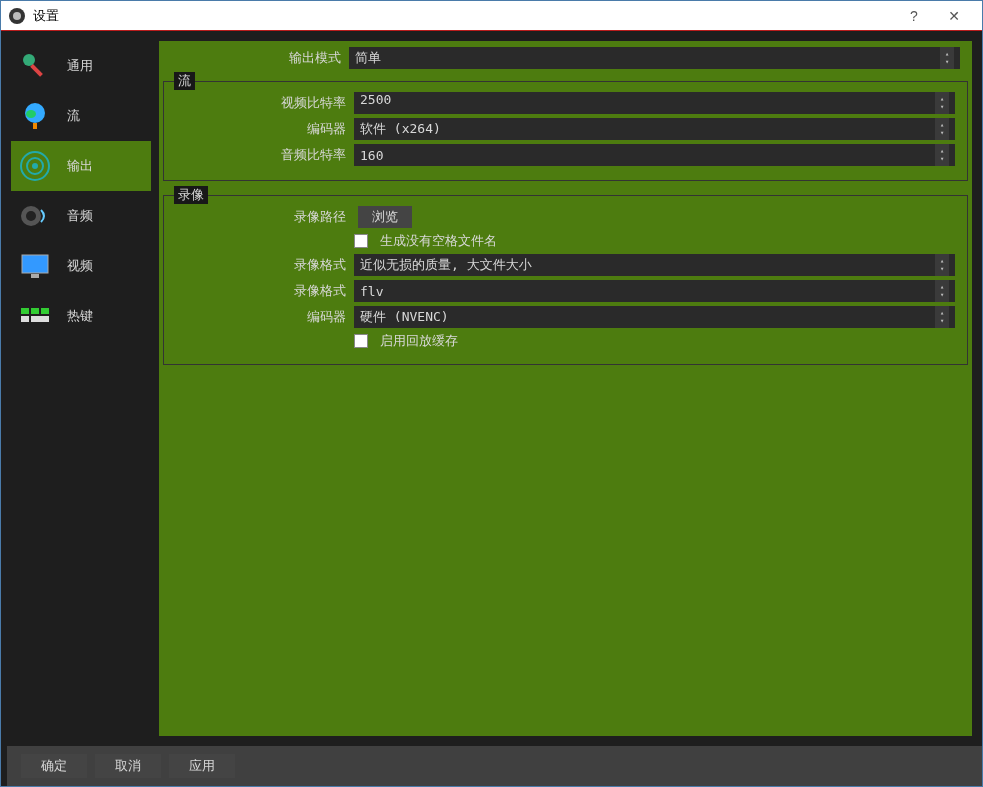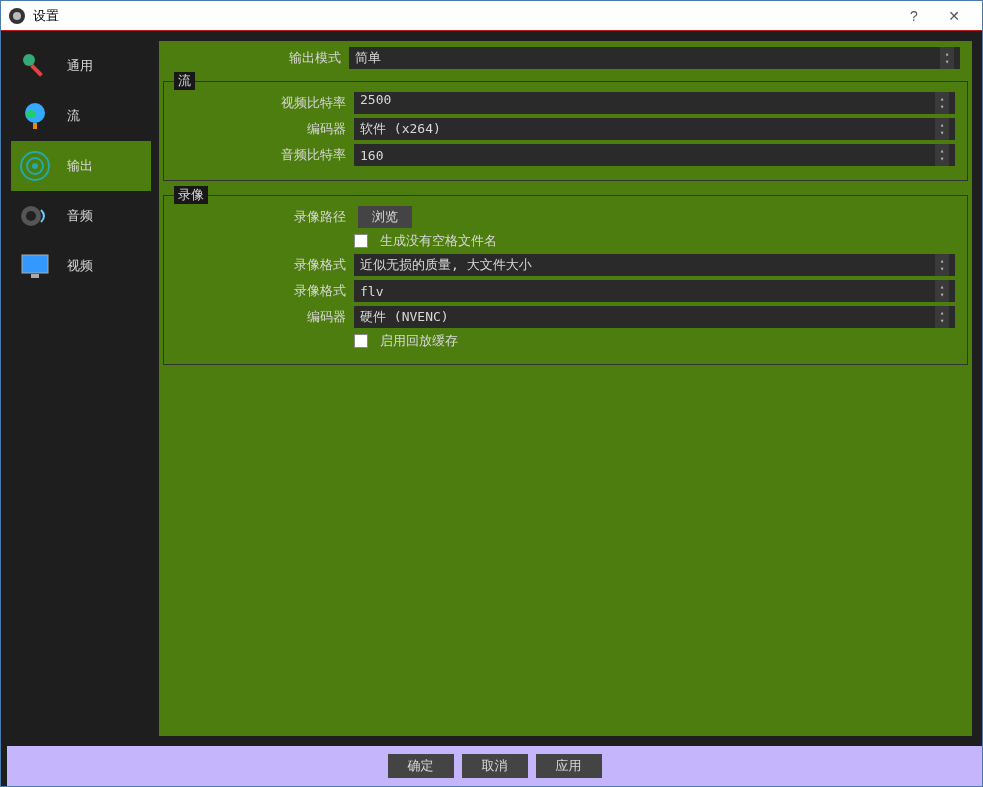--- a/index.html
+++ b/index.html
@@ -25,21 +25,21 @@
 .select, .textbox, .spin { background: #2a2a2a; border: none; color: #d8d8d8; height: 22px; padding: 0 6px; font-size: 13px; font-family: "Consolas", "Microsoft YaHei", monospace; width: 100%; }
 .select { display: flex; align-items: center; justify-content: space-between; }
 .select .arrows { width: 14px; background: #3a3a3a; height: 100%; display: flex; flex-direction: column; justify-content: center; align-items: center; font-size: 7px; color: #bbb; }
 .spin { display: flex; align-items: flex-start; }
 .spin .val { flex: 1; }
 .spin .arrows { width: 14px; background: #3a3a3a; height: 100%; display: flex; flex-direction: column; justify-content: center; align-items: center; font-size: 7px; color: #bbb; }
 .textbox { background: #131313; padding: 0 6px; line-height: 22px; }
 .checkbox { width: 14px; height: 14px; background: #fff; border: 1px solid #888; display: inline-block; }
 .check-label { margin-left: 6px; font-size: 13px; }
 .browse-btn { background: #444; color: #d8d8d8; height: 22px; padding: 0 14px; border: none; font-size: 13px; margin-left: 4px; cursor: pointer; }
-.footer { height: 40px; background: #c4b5fd; display: flex; align-items: center; justify-content: center; padding: 0 14px; gap: 8px; margin-left: 6px; }
+.footer { height: 40px; background: #404040; display: flex; align-items: center; justify-content: flex-start; padding: 0 14px; gap: 8px; margin-left: 6px; }
 .footer button { background: #444; color: #d8d8d8; border: none; height: 24px; padding: 0 20px; font-size: 13px; cursor: pointer; font-family: inherit; }
 svg { display: block; }
 </style>
 </head>
 <body>
 
 <div class="window">
   <div class="titlebar">
     <span class="app-icon"></span>
     <span class="title">设置</span>
@@ -89,20 +89,32 @@
       </div>
       <div class="nav-item">
         <span class="nav-icon">
           <svg width="32" height="32" viewBox="0 0 32 32">
               <rect x="3" y="5" width="26" height="18" fill="#39f" stroke="#aaa"></rect>
               <rect x="12" y="24" width="8" height="4" fill="#aaa"></rect>
             </svg>
         </span>
         <span class="nav-label">视频</span>
       </div>
+      <div class="nav-item">
+        <span class="nav-icon">
+          <svg width="32" height="32" viewBox="0 0 32 32">
+              <rect x="2" y="8" width="8" height="6" fill="#3c3"></rect>
+              <rect x="12" y="8" width="8" height="6" fill="#3c3"></rect>
+              <rect x="22" y="8" width="8" height="6" fill="#3c3"></rect>
+              <rect x="2" y="16" width="8" height="6" fill="#ddd"></rect>
+              <rect x="12" y="16" width="18" height="6" fill="#ddd"></rect>
+            </svg>
+        </span>
+        <span class="nav-label">热键</span>
+      </div>
     </div>
 
     <div class="main">
       <div class="row">
         <span class="label">输出模式</span>
         <div class="control">
           <div class="select">
             <span>简单</span>
             <span class="arrows">▴<br>▾</span>
           </div>

